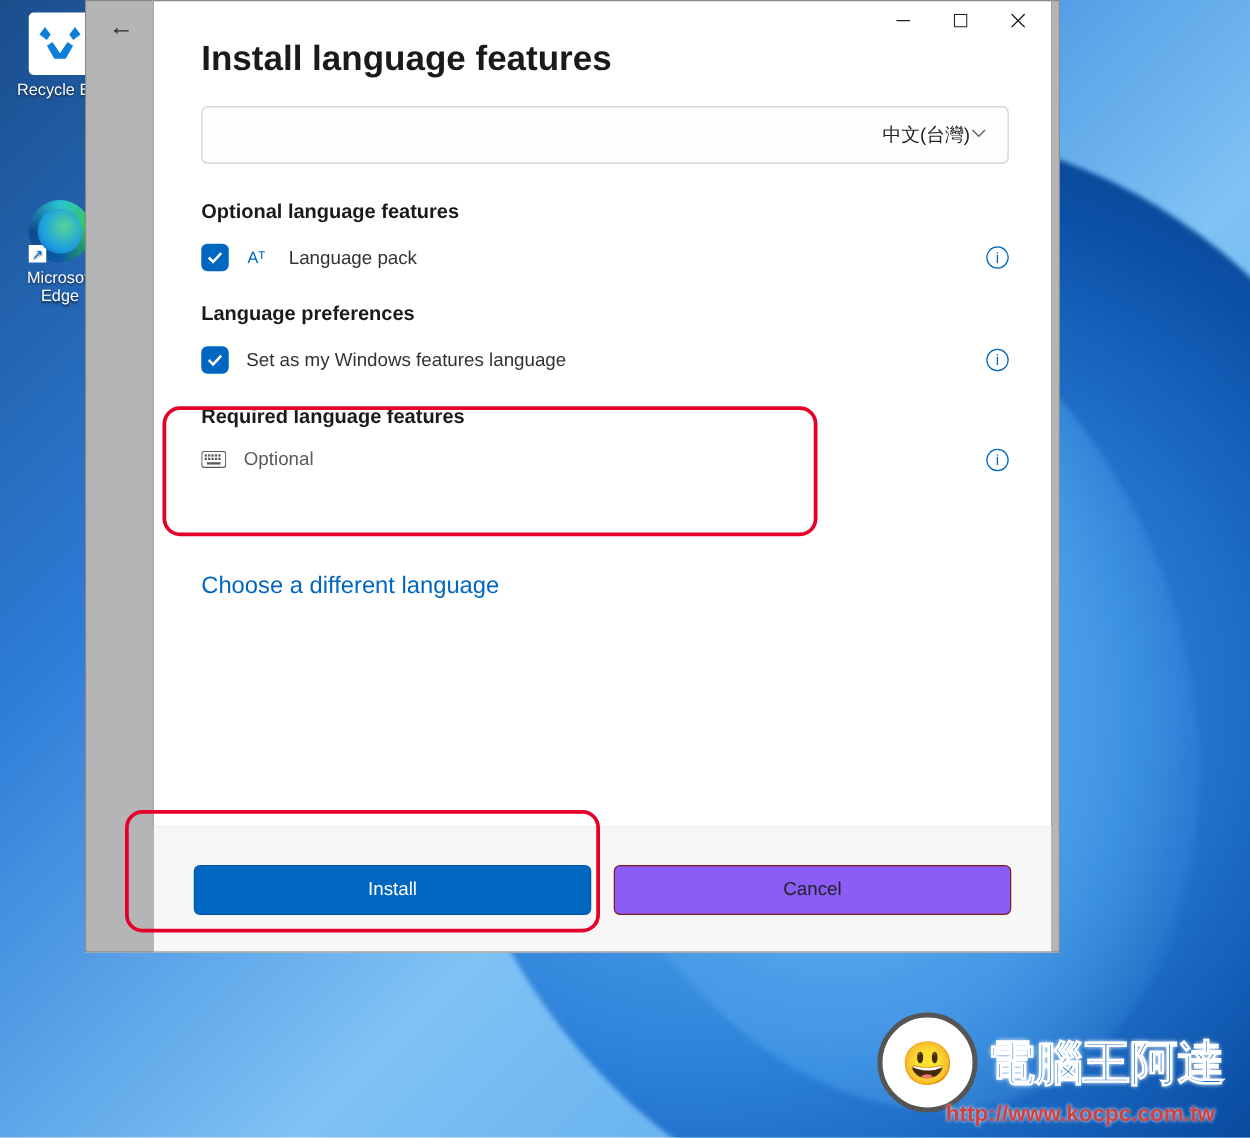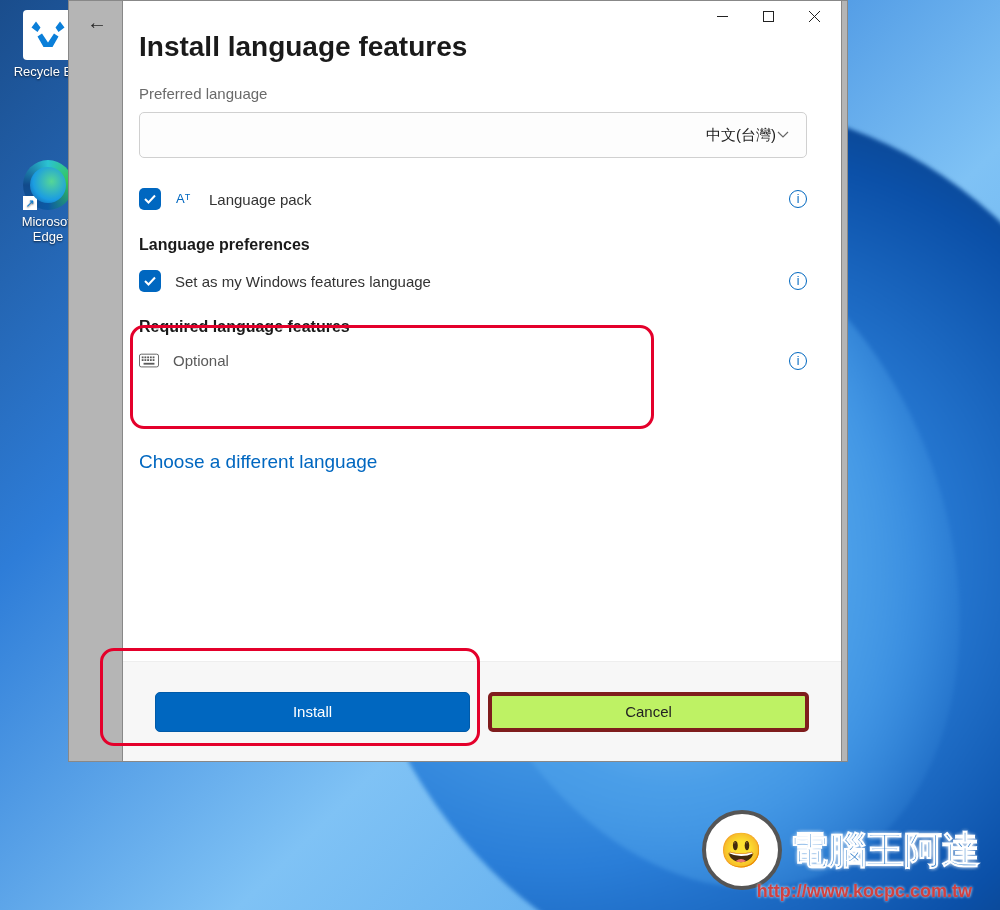--- a/index.html
+++ b/index.html
@@ -59,21 +59,21 @@
   .titlebar {
     height: 30px; display: flex; justify-content: flex-end; align-items: center;
     padding-right: 4px;
   }
   .win-btn {
     width: 46px; height: 30px; display: flex; align-items: center; justify-content: center;
     font-size: 13px; color: #222;
   }
   .win-btn svg { width:11px; height:11px; }
   .content {
-    flex: 1; padding: 0 34px 8px 16px; overflow: hidden;
+    flex: 1; padding: 0 34px 8px 38px; overflow: hidden;
   }
   .dlg-title {
     font-size: 28px; font-weight: 600; color: #1a1a1a; margin-bottom: 22px;
   }
   .field-label { color: #6a6a6a; font-size: 15px; margin-bottom: 10px; }
   .dropdown {
     border: 1px solid #d0d0d0; border-radius: 5px; height: 46px;
     display: flex; align-items: center; justify-content: flex-end;
     padding: 0 16px; font-size: 15px; color: #222; margin-bottom: 30px;
     background:#fdfdfd;
@@ -104,21 +104,21 @@
   .link { color: #0067c0; font-size: 19px; margin-top: 56px; display:inline-block; }
   .footer {
     height: 100px; background: #f7f7f7; border-top: 1px solid #eee;
     display: flex; align-items: center; gap: 18px; padding: 4px 32px;
   }
   .btn {
     flex: 1; height: 40px; border-radius: 5px; font-size: 15px;
     display: flex; align-items: center; justify-content: center;
   }
   .btn-primary { background: #0067c0; color: #fff; border: 1px solid #005aa8; }
-  .btn-secondary { background: #bef264; color: #222; border: 4px solid #7f1d1d; }
+  .btn-secondary { background: #8b5cf6; color: #222; border: 1px solid #7f1d1d; }
   .required-row .label { color:#5a5a5a; }
   .watermark {
     position:absolute; right:20px; bottom:20px; display:flex; align-items:center; gap:8px;
   }
   .wm-face{
     width:80px;height:80px;border-radius:50%;background:#fff;border:4px solid #555;
     display:flex;align-items:center;justify-content:center;font-size:34px;
   }
   .wm-text{ font-size:38px; font-weight:400; color:#1a6fc4;
     -webkit-text-stroke:2px #fff; text-shadow:0 0 4px #fff,0 0 4px #fff; }
@@ -166,30 +166,30 @@
     <div class="win-btn">
       <svg viewBox="0 0 11 11">
           <path d="M0 0 L11 11 M11 0 L0 11" stroke="#222" stroke-width="1"></path>
         </svg>
     </div>
   </div>
 
   <div class="content">
     <div class="dlg-title">Install language features</div>
 
-    <div class="field-label">Preferred language</div>
     <div class="dropdown">
       <span>中文(台灣)</span>
       <span class="chev">
         <svg width="14" height="14" viewBox="0 0 14 14">
             <path d="M2 5 L7 10 L12 5" fill="none" stroke="#666" stroke-width="1.2"></path>
           </svg>
       </span>
     </div>
 
+    <div class="section-hdr">Optional language features</div>
     <div class="row">
       <div class="checkbox">
         <svg viewBox="0 0 14 14">
             <path d="M2 7 L5.5 10.5 L12 3.5" fill="none" stroke="#fff" stroke-width="2"></path>
           </svg>
       </div>
       <span class="feat-icon">
         <svg width="20" height="20" viewBox="0 0 20 20">
             <text x="1" y="14" font-size="13" fill="#0067c0">Aᵀ</text>
           </svg>

